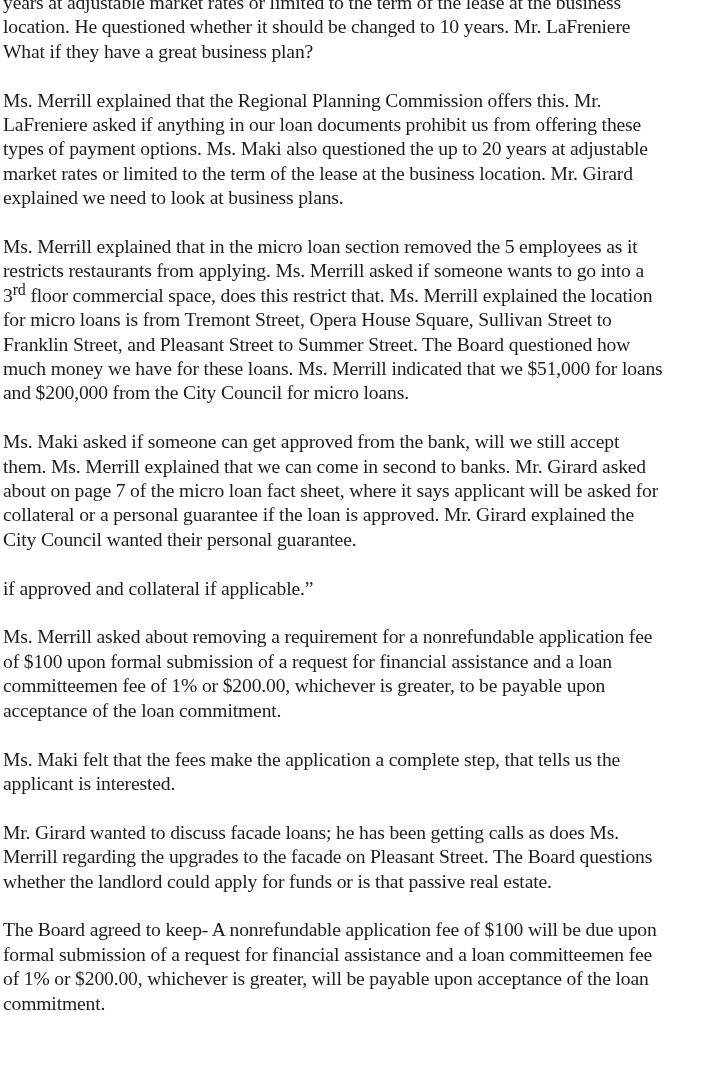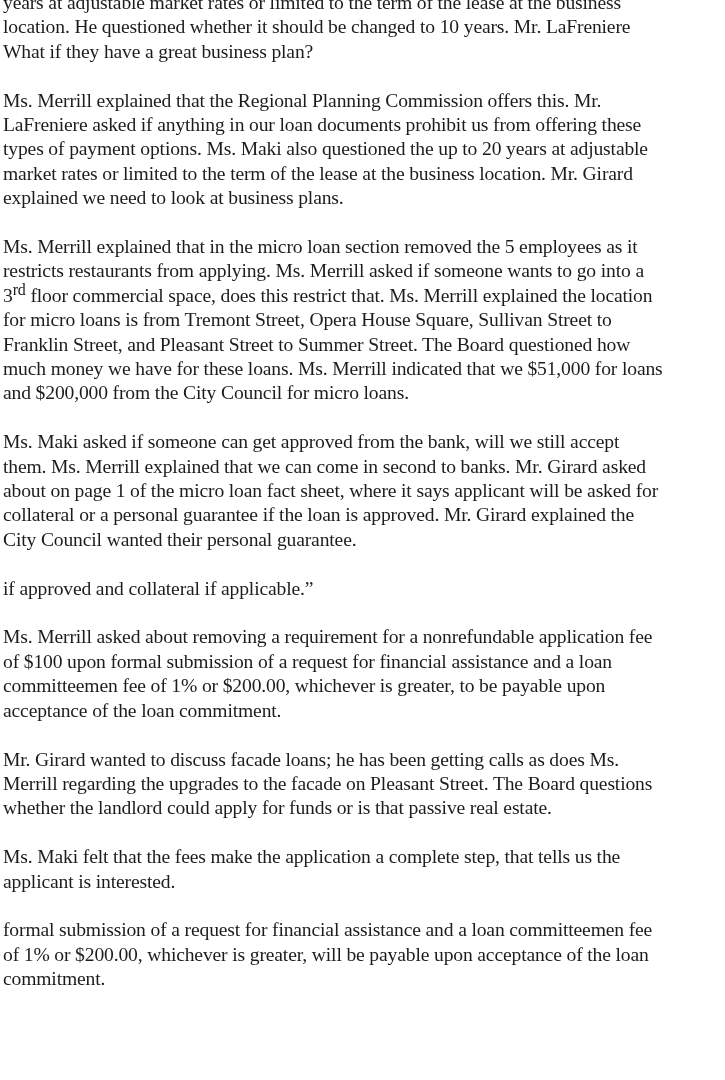--- a/index.html
+++ b/index.html
@@ -62,46 +62,47 @@
     <span class="line"><span>3</span><sup>rd</sup><span> floor commercial space, does this restrict that. Ms. Merrill explained the location</span></span>
     <span class="line">for micro loans is from Tremont Street, Opera House Square, Sullivan Street to</span>
     <span class="line">Franklin Street, and Pleasant Street to Summer Street. The Board questioned how</span>
     <span class="line">much money we have for these loans. Ms. Merrill indicated that we $51,000 for loans</span>
     <span class="line">and $200,000 from the City Council for micro loans.</span>
   </p>
 
   <p class="para">
     <span class="line">Ms. Maki asked if someone can get approved from the bank, will we still accept</span>
     <span class="line">them. Ms. Merrill explained that we can come in second to banks. Mr. Girard asked</span>
-    <span class="line">about on page 1 of the micro loan fact sheet, where it says applicant will be asked for</span>
+    <span class="line">about on page 7 of the micro loan fact sheet, where it says applicant will be asked for</span>
     <span class="line">collateral or a personal guarantee if the loan is approved. Mr. Girard explained the</span>
     <span class="line">City Council wanted their personal guarantee.</span>
   </p>
 
   <p class="para">
     <span class="line">if approved and collateral if applicable.”</span>
   </p>
 
   <p class="para">
     <span class="line">Ms. Merrill asked about removing a requirement for a nonrefundable application fee</span>
     <span class="line">of $100 upon formal submission of a request for financial assistance and a loan</span>
     <span class="line">committeemen fee of 1% or $200.00, whichever is greater, to be payable upon</span>
     <span class="line">acceptance of the loan commitment.</span>
   </p>
 
   <p class="para">
+    <span class="line">Ms. Maki felt that the fees make the application a complete step, that tells us the</span>
+    <span class="line">applicant is interested.</span>
+  </p>
+
+  <p class="para">
     <span class="line">Mr. Girard wanted to discuss facade loans; he has been getting calls as does Ms.</span>
     <span class="line">Merrill regarding the upgrades to the facade on Pleasant Street. The Board questions</span>
     <span class="line">whether the landlord could apply for funds or is that passive real estate.</span>
   </p>
 
   <p class="para">
-    <span class="line">Ms. Maki felt that the fees make the application a complete step, that tells us the</span>
-    <span class="line">applicant is interested.</span>
-  </p>
-
-  <p class="para">
+    <span class="line">The Board agreed to keep- A nonrefundable application fee of $100 will be due upon</span>
     <span class="line">formal submission of a request for financial assistance and a loan committeemen fee</span>
     <span class="line">of 1% or $200.00, whichever is greater, will be payable upon acceptance of the loan</span>
     <span class="line">commitment.</span>
   </p>
 
 </div>
 
 </body></html>

